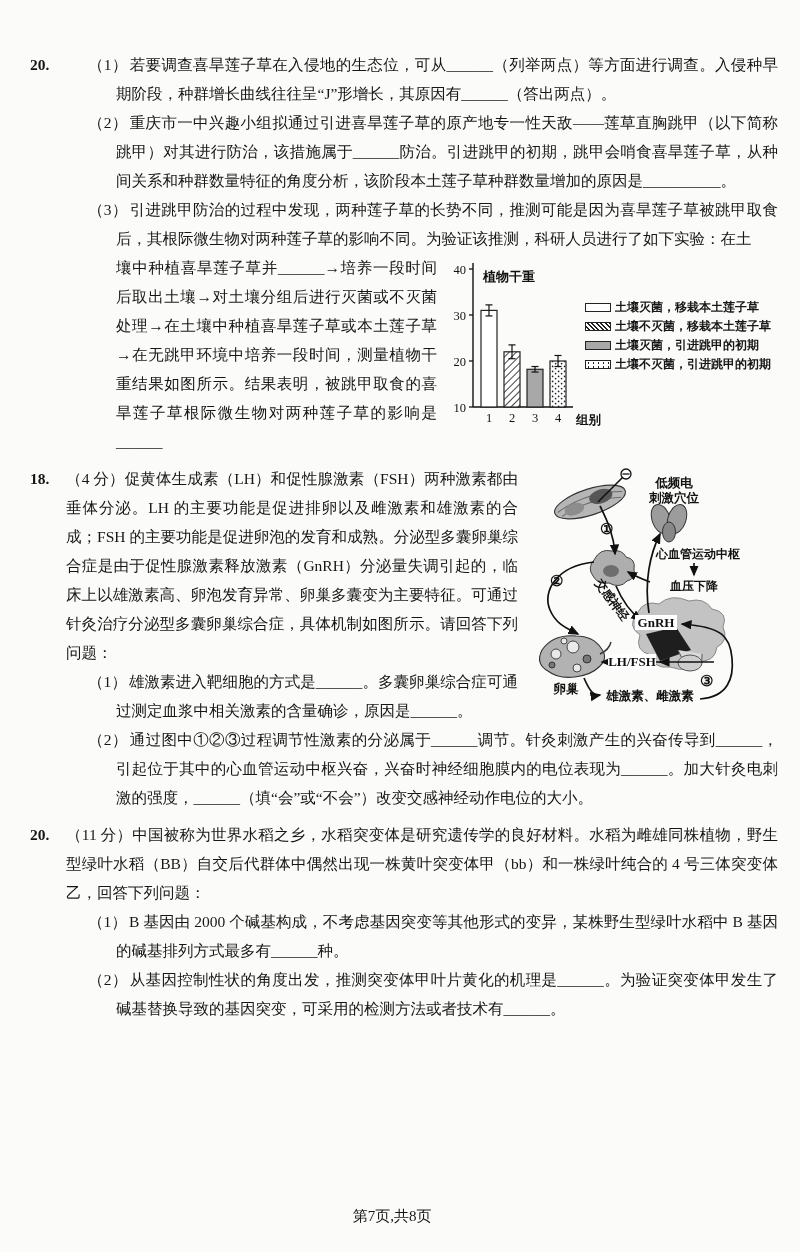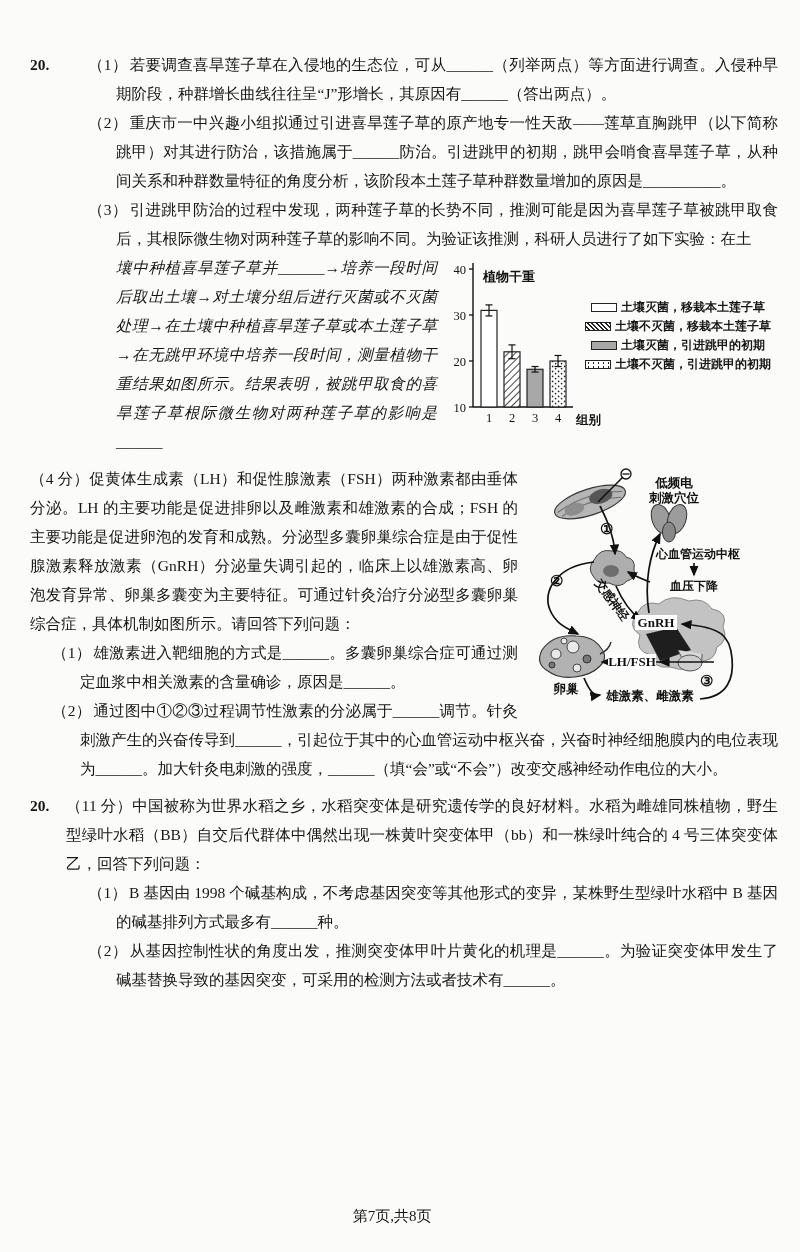--- a/index.html
+++ b/index.html
@@ -10,23 +10,23 @@
     font-size:15.5px; line-height:29px;
   }
   .content{padding:50px 22px 0 30px;}
   .q{display:flex; margin-bottom:8px;}
   .qnum{flex:0 0 36px; font-weight:bold;}
   .qbody{flex:1; min-width:0;}
   .para{text-align:justify;}
   .item{padding-left:50px; text-indent:-28px; text-align:justify;}
   .item .inum{margin-right:2px;}
   .wrap3{display:flex; text-indent:0; align-items:flex-start;}
-  .col3{width:362px; text-align:justify;font-style:italic;}
+  .col3{width:362px; text-align:justify;}
   .chartbox{position:relative; width:335px; height:182px; flex-shrink:0; margin-left:6px; margin-top:2px;}
-  .legend{position:absolute; left:142px; top:46px; display:flex; flex-direction:column; gap:6px;align-items:center;}
+  .legend{position:absolute; left:142px; top:46px; display:flex; flex-direction:column; gap:6px;}
   .lrow{display:flex; align-items:center; gap:4px; white-space:nowrap;}
   .sw{width:26px; height:9px; border:1px solid #222; box-sizing:border-box; flex-shrink:0;}
   .sw.white{background:#fff;}
   .sw.hatch{background:repeating-linear-gradient(45deg,#fff,#fff 2px,#222 2px,#222 3.2px);}
   .sw.gray{background:#a8a8a8;}
   .sw.dots{background-color:#fff; background-image:radial-gradient(#222 0.8px, transparent 0.95px); background-size:5px 4px;}
   .ltext{font-size:12px; line-height:13px; font-weight:bold;}
   .diagbox{float:right; width:250px; height:252px; margin:0 0 4px 10px;}
   svg text{fill:#111;}
   .footer{position:absolute; left:0; right:16px; top:1202px; text-align:center; font-size:15px;}
@@ -112,20 +112,21 @@
                     <span class="ltext">土壤不灭菌，引进跳甲的初期</span>
                   </div>
                 </div>
             </div>
           </div>
         </div>
       </div>
     </div>
 
     <div class="q">
+      <div class="qnum">18.</div>
       <div class="qbody">
         <div class="diagbox">
           <svg width="250" height="252" viewBox="0 0 250 252">
             <defs>
               <marker id="ah" viewBox="0 0 8 8" markerWidth="7.5" markerHeight="7.5" refX="6" refY="3" orient="auto">
                 <path d="M0,0 L7,3 L0,6 Z" fill="#111"></path>
               </marker>
             </defs>
 
             <g transform="rotate(-18 62 38)">
@@ -203,21 +204,21 @@
         <div class="para">（4 分）促黄体生成素（LH）和促性腺激素（FSH）两种激素都由垂体分泌。LH 的主要功能是促进排卵以及雌激素和雄激素的合成；FSH 的主要功能是促进卵泡的发育和成熟。分泌型多囊卵巢综合症是由于促性腺激素释放激素（GnRH）分泌量失调引起的，临床上以雄激素高、卵泡发育异常、卵巢多囊变为主要特征。可通过针灸治疗分泌型多囊卵巢综合症，具体机制如图所示。请回答下列问题：</div>
         <div class="item"><span class="inum">（1）</span><span>雄激素进入靶细胞的方式是______。多囊卵巢综合症可通过测定血浆中相关激素的含量确诊，原因是______。</span></div>
         <div class="item"><span class="inum">（2）</span><span>通过图中①②③过程调节性激素的分泌属于______调节。针灸刺激产生的兴奋传导到______，引起位于其中的心血管运动中枢兴奋，兴奋时神经细胞膜内的电位表现为______。加大针灸电刺激的强度，______（填“会”或“不会”）改变交感神经动作电位的大小。</span></div>
       </div>
     </div>
 
     <div class="q">
       <div class="qnum">20.</div>
       <div class="qbody">
         <div class="para">（11 分）中国被称为世界水稻之乡，水稻突变体是研究遗传学的良好材料。水稻为雌雄同株植物，野生型绿叶水稻（BB）自交后代群体中偶然出现一株黄叶突变体甲（bb）和一株绿叶纯合的 4 号三体突变体乙，回答下列问题：</div>
-        <div class="item"><span class="inum">（1）</span><span>B 基因由 1998 个碱基构成，不考虑基因突变等其他形式的变异，某株野生型绿叶水稻中 B 基因的碱基排列方式最多有______种。</span></div>
+        <div class="item"><span class="inum">（1）</span><span>B 基因由 2000 个碱基构成，不考虑基因突变等其他形式的变异，某株野生型绿叶水稻中 B 基因的碱基排列方式最多有______种。</span></div>
         <div class="item"><span class="inum">（2）</span><span>从基因控制性状的角度出发，推测突变体甲叶片黄化的机理是______。为验证突变体甲发生了碱基替换导致的基因突变，可采用的检测方法或者技术有______。</span></div>
       </div>
     </div>
 
   </div>
 
   <div class="footer">第7页,共8页</div>
 </div>
 
 </body></html>

